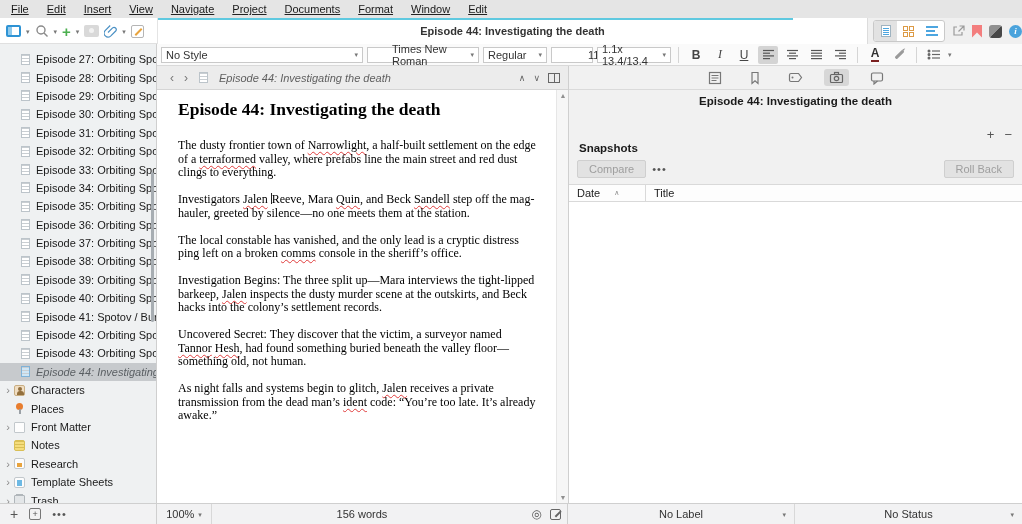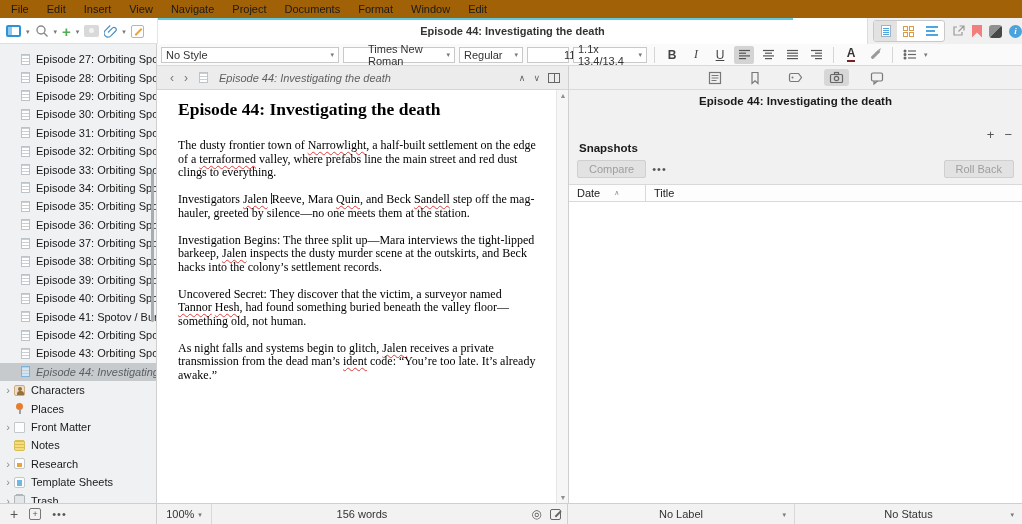--- a/index.html
+++ b/index.html
@@ -1,21 +1,21 @@
 <!DOCTYPE html>
 <html><head>
 <meta charset="utf-8">
 <style>
   * { box-sizing: border-box; margin: 0; padding: 0; }
   html,body { width:1022px; height:524px; overflow:hidden; }
   body { font-family:"Liberation Sans", sans-serif; font-size:11px; color:#222; background:#fff; }
   .win { position:relative; width:1022px; height:524px; background:#fff; }
 
   
-  .menubar { position:absolute; left:0; top:0; width:1022px; height:18px; background:#a16207; display:flex; align-items:center; padding-left:2px; }
+  .menubar { position:absolute; left:0; top:0; width:1022px; height:18px; background:#e5e5e5; display:flex; align-items:center; padding-left:2px;text-decoration:underline; }
   .menu-item { padding:0 9px; height:18px; line-height:18px; color:#1a1a1a; }
 
   
   .toolbar { position:absolute; left:0; top:18px; width:1022px; height:26px; background:#fff; border-bottom:1px solid #e0e0e0; }
   .tb-left { position:absolute; left:0; top:0; width:157px; height:26px; display:flex; align-items:center; gap:5px; padding-left:6px; }
   .tb-title { position:absolute; left:157px; top:0; width:711px; height:26px; background:#fff; border-left:1px solid #e4e4e4; border-right:1px solid #dcdcdc; display:flex; align-items:center; justify-content:center; font-weight:bold; font-size:11px; color:#333; }
   .tb-progress { position:absolute; left:0; top:0; height:2px; width:89.5%; background:#5fc9e0; }
   .tb-right { position:absolute; left:868px; top:0; width:154px; height:26px; background:#f0f0f0; display:flex; align-items:center; gap:7px; padding-left:5px; }
   .caret { font-size:7px; color:#777; line-height:1; }
   .tbi { display:inline-flex; align-items:center; justify-content:center; }
@@ -36,21 +36,21 @@
   .outl { width:12px; display:flex; flex-direction:column; gap:2px; }
   .outl i { height:2px; background:#4da6e0; }
   .outl i:nth-child(2){ width:70%; }
   .bookmark-red { width:10px; height:13px; background:#f37e7e; clip-path:polygon(0 0,100% 0,100% 100%,50% 62%,0 100%); }
   .adjust { width:13px; height:13px; border-radius:3px; background:linear-gradient(135deg,#909090 0 50%,#474747 50%); }
   .info { width:13px; height:13px; border-radius:50%; background:#4aa3dc; color:#fff; font-family:"Liberation Serif",serif; font-style:italic; font-weight:bold; font-size:9px; display:flex; align-items:center; justify-content:center; }
 
   
   .formatbar { position:absolute; left:157px; top:44px; width:865px; height:22px; background:#fafafa; border-bottom:1px solid #d9d9d9; display:flex; align-items:center; gap:4px; padding-left:4px; font-size:11px; }
   .fselect { height:16px; border:1px solid #c9c9c9; background:#fff; display:flex; align-items:center; justify-content:space-between; padding:0 4px; color:#333; }
-  .w-style{width:178px;} .w-font{width:112px;padding-left:24px;} .w-weight{width:64px;} .w-size{width:36px;padding-left:36px;} .w-spc{width:74px;}
+  .w-style{width:202px;} .w-font{width:112px;padding-left:24px;} .w-weight{width:64px;} .w-size{width:36px;padding-left:36px;} .w-spc{width:74px;}
   .fsep { width:1px; height:16px; background:#d5d5d5; margin:0 3px; }
   .fbtn { min-width:20px; height:18px; display:flex; align-items:center; justify-content:center; color:#444; border-radius:2px; }
   .fbtn.b { font-weight:bold; font-size:12px; }
   .fbtn.i { font-style:italic; font-family:"Liberation Serif",serif; font-size:12px; }
   .fbtn.u { text-decoration:underline; font-size:12px; }
   .fbtn.on { background:#d4d4d4; }
   .acolor { font-size:12px; font-weight:bold; color:#333; border-bottom:2px solid #7b2020; line-height:1.1; }
   .pen { width:11px; height:3px; background:#9a9a9a; border-radius:1px; transform:rotate(-45deg); position:relative; }
   .pen::after{ content:""; position:absolute; right:-3px; top:0; border-left:3px solid #9a9a9a; border-top:1.5px solid transparent; border-bottom:1.5px solid transparent; }
 
@@ -445,20 +445,21 @@
         <span class="updown">∨</span>
         <span class="split-ico"></span>
       </span>
     </div>
     <div class="ed-body">
       <div class="doc">
         <h1>Episode 44: Investigating the death</h1>
         <div>
             <p><span>The dusty frontier town of </span><span class="sp">Narrowlight</span><span>, a half-built settlement on the edge of a </span><span class="sp">terraformed</span><span> valley, where prefabs line the main street and red dust clings to everything.</span></p>
             <p><span>Investigators </span><span class="sp">Jalen</span><span> </span><span class="cursor-caret"></span><span>Reeve, Mara </span><span class="sp">Quin</span><span>, and Beck </span><span class="sp">Sandell</span><span> step off the mag-hauler, greeted by silence—no one meets them at the station.</span></p>
+            <p><span>The local constable has vanished, and the only lead is a cryptic distress ping left on a broken </span><span class="sp">comms</span><span> console in the sheriff’s office.</span></p>
             <p><span>Investigation Begins: The three split up—Mara interviews the tight-lipped barkeep, </span><span class="sp">Jalen</span><span> inspects the dusty murder scene at the outskirts, and Beck hacks into the colony’s settlement records.</span></p>
             <p><span>Uncovered Secret: They discover that the victim, a surveyor named </span><span class="sp">Tannor</span><span> </span><span class="sp">Hesh</span><span>, had found something buried beneath the valley floor—something old, not human.</span></p>
             <p><span>As night falls and systems begin to glitch, </span><span class="sp">Jalen</span><span> receives a private transmission from the dead man’s </span><span class="sp">ident</span><span> code: “You’re too late. It’s already awake.”</span></p>
           </div>
       </div>
       <div class="ed-scroll">
         <span class="arr up">▲</span>
         <span class="arr dn">▼</span>
       </div>
     </div>

